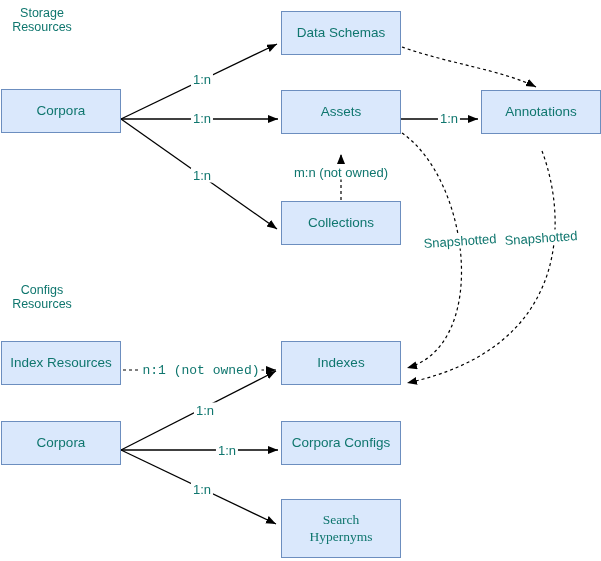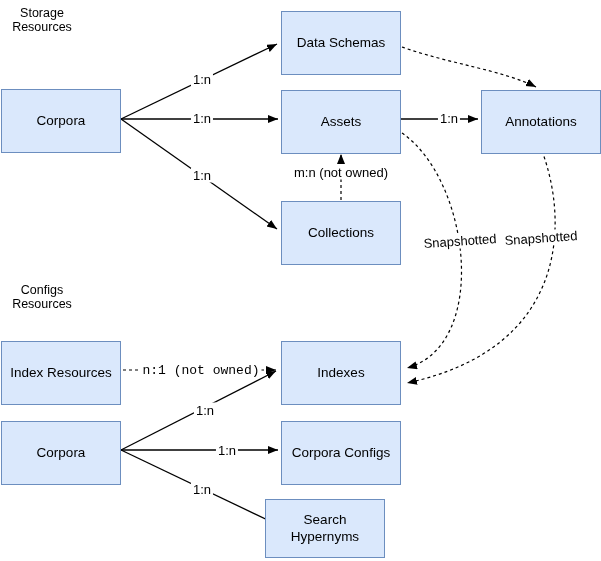--- a/index.html
+++ b/index.html
@@ -2,34 +2,34 @@
 <html><head>
 <meta charset="utf-8">
 <style>
   html, body { margin: 0; padding: 0; background: #ffffff; }
   #canvas {
     position: relative;
     width: 601px;
     height: 561px;
     background: #ffffff;
     font-family: "Liberation Sans", "DejaVu Sans", sans-serif;
-    color: #000000;
+    color: #0f766e;
     overflow: hidden;
   }
   #edges-layer {
     position: absolute;
     left: 0; top: 0;
     width: 601px; height: 561px;
   }
   .edge-solid  { stroke: #000000; stroke-width: 1.3; fill: none; }
   .edge-dashed { stroke: #000000; stroke-width: 1.2; fill: none; stroke-dasharray: 3 3; }
   .node {
     position: absolute;
     width: 120px;
-    height: 64px;
+    height: 44px;
     background: #dae8fc;
     border: 1px solid #6c8ebf;
     box-sizing: border-box;
     display: flex;
     align-items: center;
     justify-content: center;
     text-align: center;
     font-size: 13.5px;
     line-height: 1.25;
   }
@@ -107,21 +107,21 @@
   </div>
   <div class="node" style="left:1px; top:421px;">
     <span>Corpora</span>
   </div>
   <div class="node" style="left:281px; top:341px;text-align:right;">
     <span>Indexes</span>
   </div>
   <div class="node" style="left:281px; top:421px;">
     <span>Corpora Configs</span>
   </div>
-  <div class="node node--wrap" style="left:265px; top:499px; height:59px;">
+  <div class="node node--wrap" style="left:281px; top:499px; height:59px;font-family:Liberation Serif, serif;">
     <span>Search Hypernyms</span>
   </div>
 
   <div class="elabel" style="left:202px; top:79px;">1:n</div>
   <div class="elabel" style="left:202px; top:118px;">1:n</div>
   <div class="elabel" style="left:202px; top:175px;">1:n</div>
   <div class="elabel" style="left:449px; top:118px;">1:n</div>
   <div class="elabel" style="left:341px; top:172px;">m:n (not owned)</div>
   <div class="elabel elabel--tilt" style="left:460px; top:241px;">Snapshotted</div>
   <div class="elabel elabel--tilt" style="left:541px; top:238px;">Snapshotted</div>

